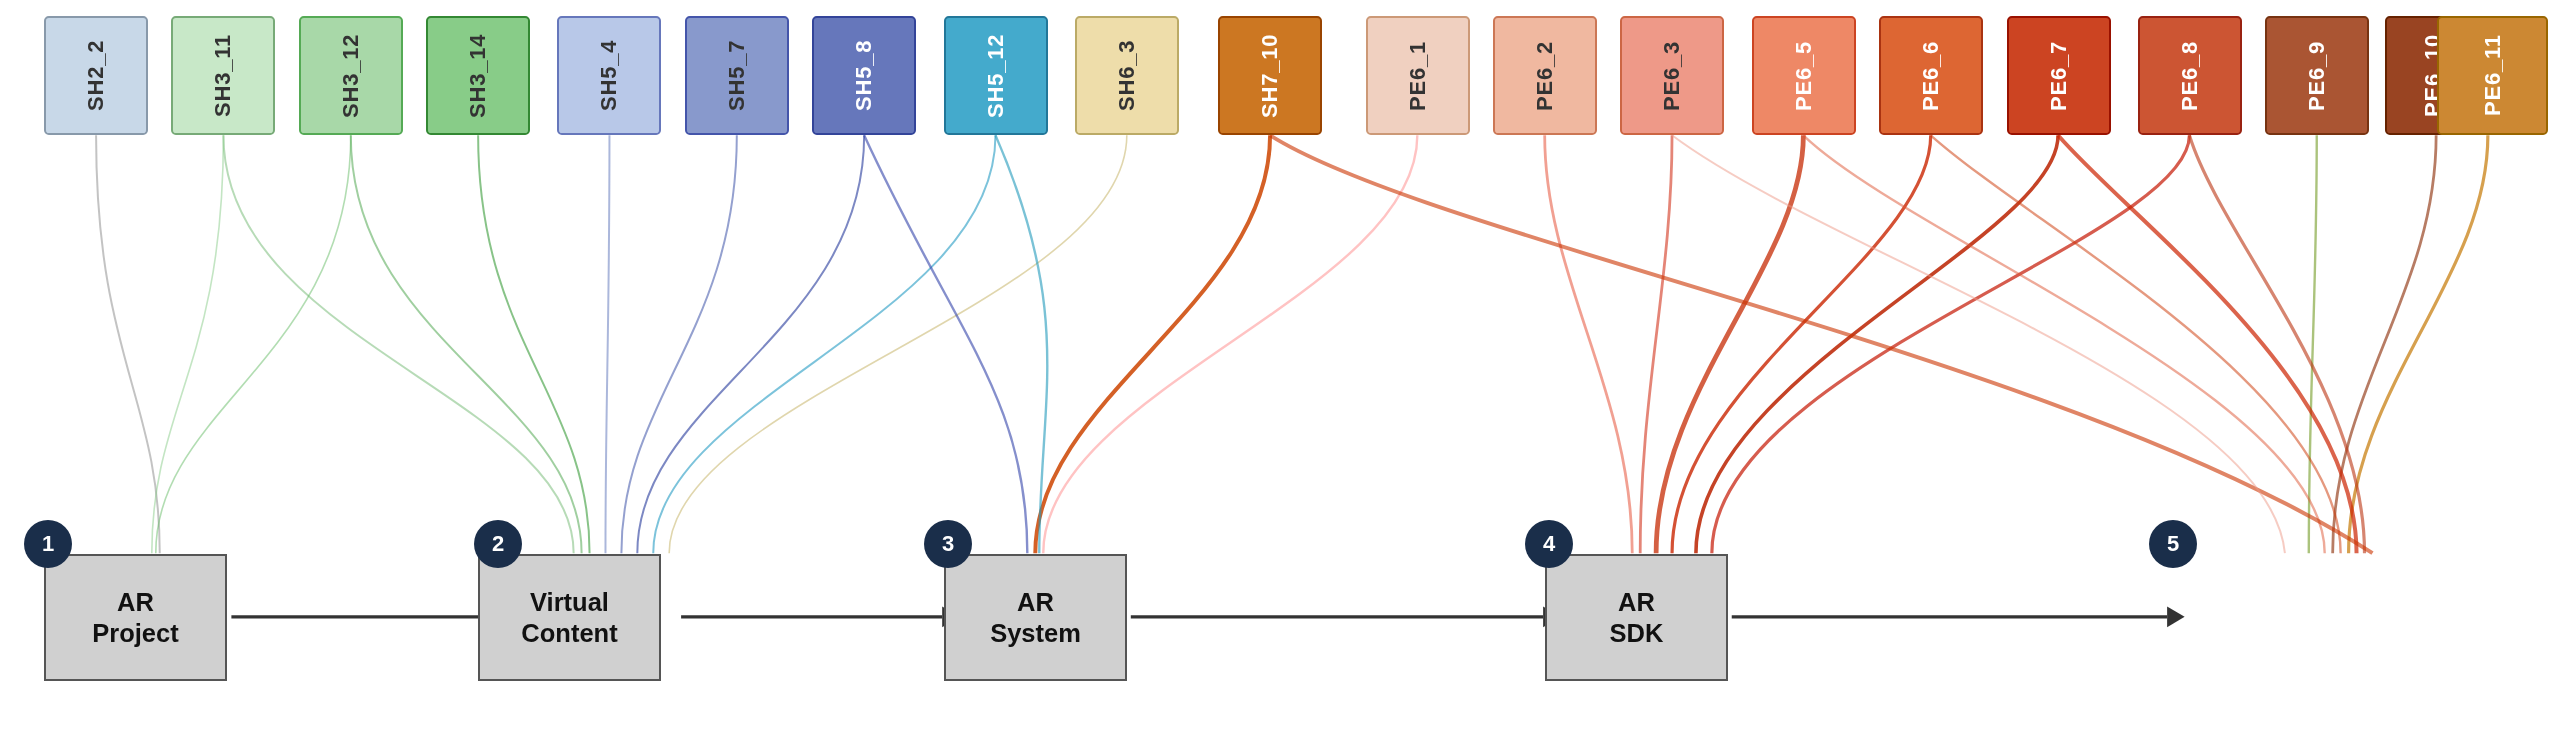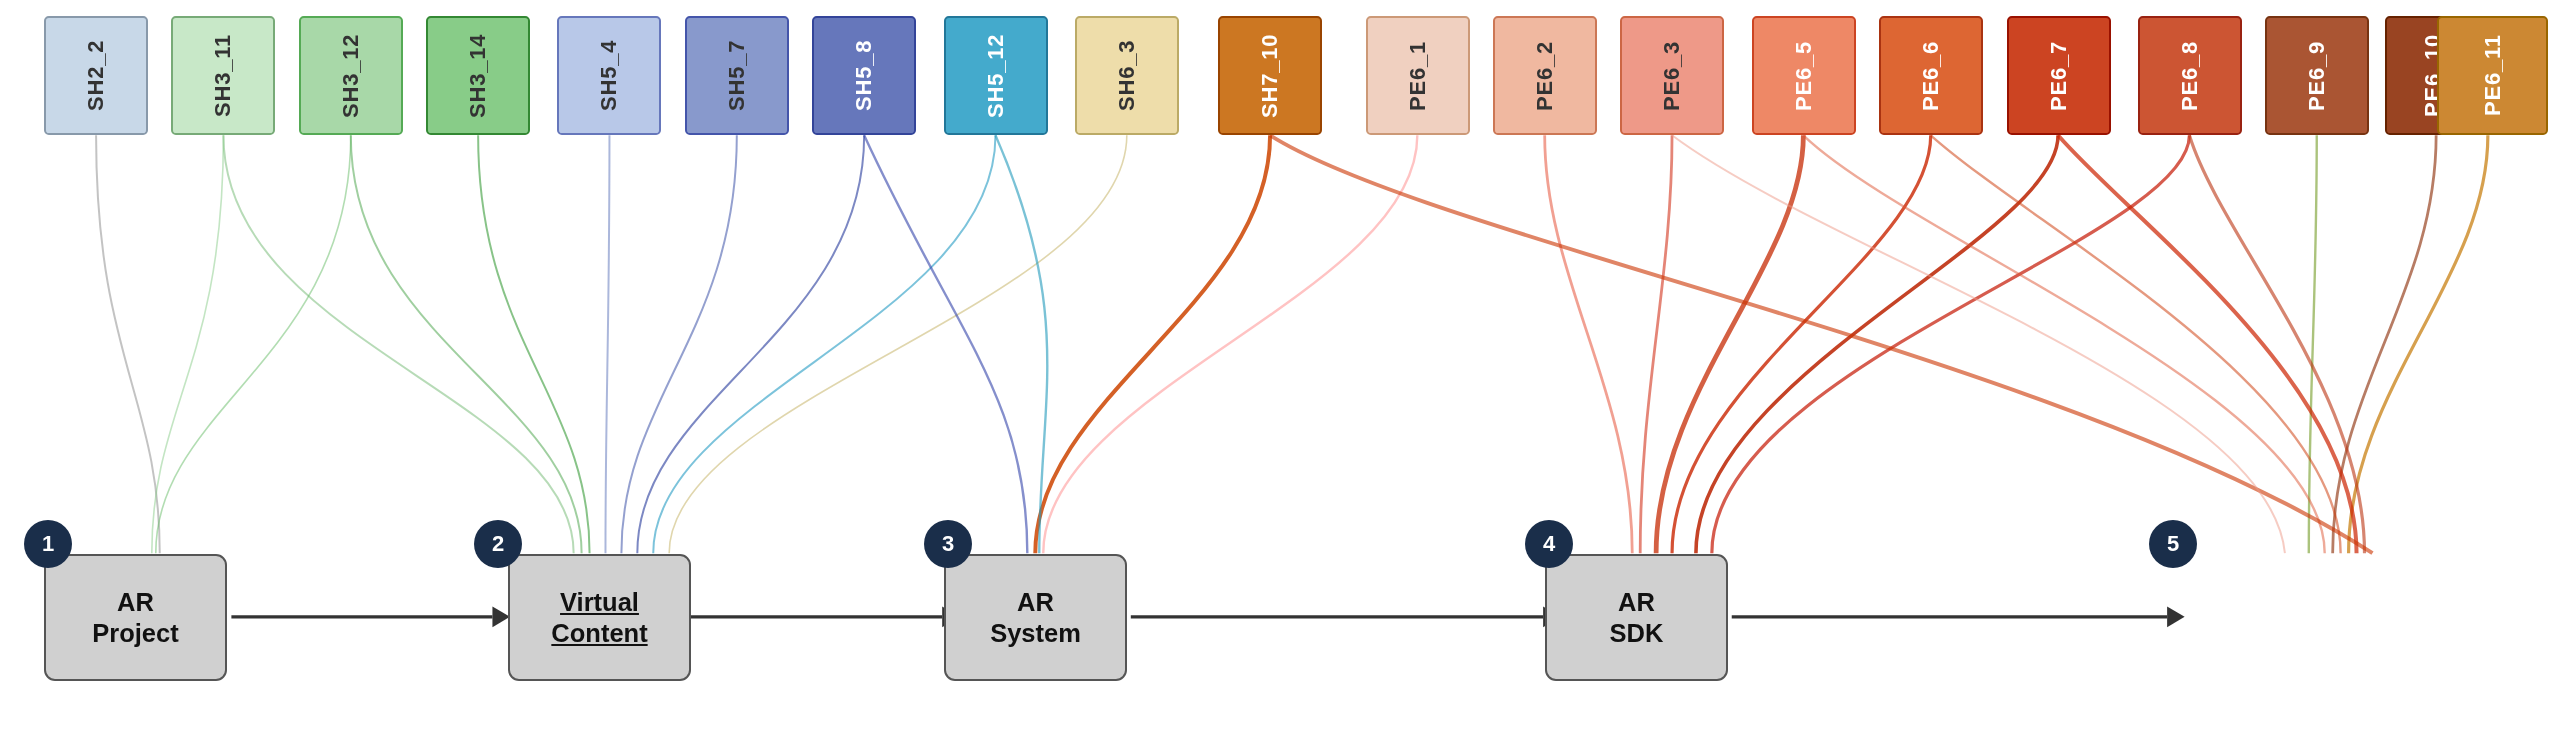--- a/index.html
+++ b/index.html
@@ -37,21 +37,21 @@
       letter-spacing: 0.8px;
     }
     
     .process-box {
       position: absolute;
       bottom: 64px;
       width: 183px;
       height: 127px;
       background: #d0d0d0;
       border: 2.4px solid #555;
-      border-radius: 11px;
+      border-radius: 0;
       display: flex;
       align-items: center;
       justify-content: center;
       font-size: 25.5px;
       font-weight: bold;
       color: #111;
       text-align: center;
       line-height: 1.2;
     }
     .process-circle {
@@ -242,21 +242,21 @@
   <div class="process-circle" style="left:1525px; bottom:177px;">
     <span>4</span>
   </div>
   <div class="process-circle" style="left:2149px; bottom:177px;">
     <span>5</span>
   </div>
 
   <div class="process-box" style="left:44px;">
     <span>AR<br>Project</span>
   </div>
-  <div class="process-box" style="left:508px;text-decoration:underline;">
+  <div class="process-box" style="left:478px;">
     <span>Virtual<br>Content</span>
   </div>
   <div class="process-box" style="left:944px;">
     <span>AR<br>System</span>
   </div>
   <div class="process-box" style="left:1545px;">
     <span>AR<br>SDK</span>
   </div>
 
 </div>

